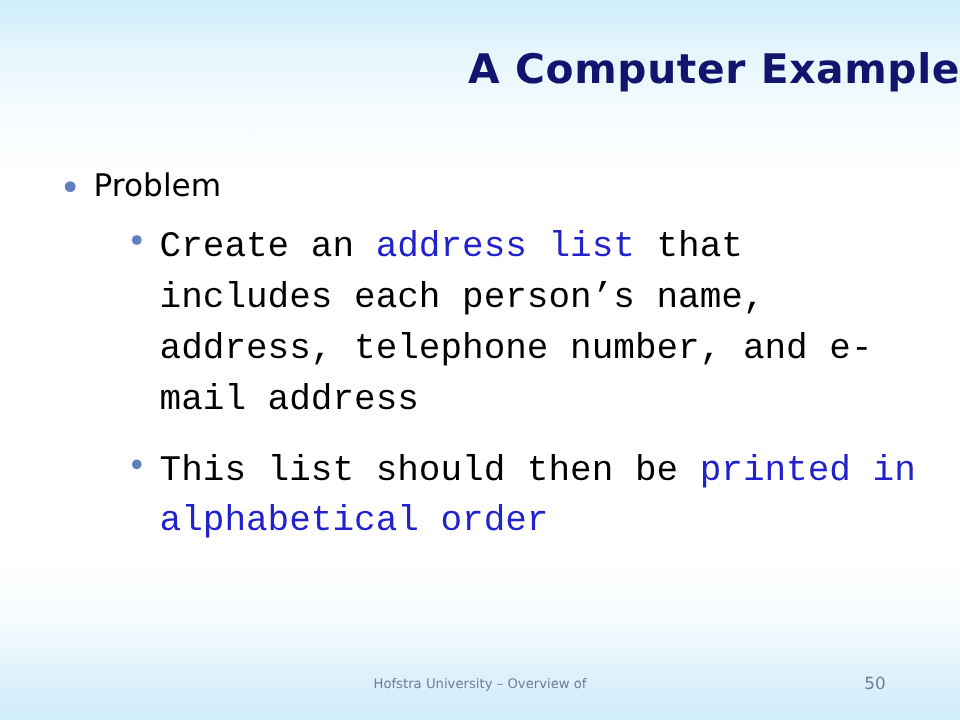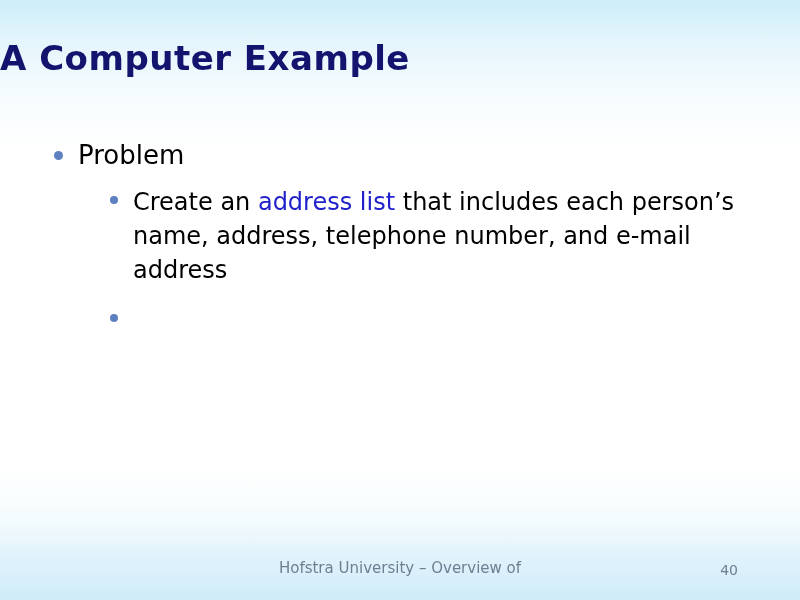--- a/index.html
+++ b/index.html
@@ -25,21 +25,21 @@
         #ffffff 470px,
         #f4fbfd 520px,
         #dff2fb 560px,
         #cfecfa 600px);
   }
   .slide-title {
     position: absolute;
     top: 38px;
     left: 0;
     width: 800px;
-    text-align: left;
+    text-align: right;
     font-size: 34px;
     font-weight: bold;
     color: #12146e;
     letter-spacing: 0.5px;
   }
   .body-area {
     position: absolute;
     top: 140px;
     left: 48px;
     width: 730px;
@@ -60,44 +60,45 @@
     height: 9px;
     border-radius: 50%;
     background: #5e7fc0;
   }
   .lvl2-group {
     margin-left: 60px;
   }
   .lvl2 {
     position: relative;
     padding-left: 25px;
-    font-size: 24px;
+    font-size: 30px;
     color: #000000;
     line-height: 1.42;
     margin-bottom: 16px;
+    font-family: Liberation Mono, monospace;
   }
   .lvl2 .bullet {
     position: absolute;
     left: 2px;
     top: 11px;
     width: 8px;
     height: 8px;
     border-radius: 50%;
     background: #5e7fc0;
   }
   .hl {
     color: #2222cc;
   }
   .footer {
     position: absolute;
     left: 0;
     bottom: 22px;
     width: 800px;
     text-align: center;
-    font-size: 15px;
+    font-size: 11px;
     color: #6e7f90;
     line-height: 1.35;
   }
   .page-number {
     position: absolute;
     right: 62px;
     bottom: 22px;
     font-size: 14px;
     color: #6e7f90;
   }
@@ -118,25 +119,26 @@
 
     <div class="lvl2-group">
 
       <div class="lvl2">
         <span class="bullet"></span>
         <span><span>Create an </span><span class="hl">address list</span><span> that includes each person’s name, address, telephone number, and e-mail address</span></span>
       </div>
 
       <div class="lvl2">
         <span class="bullet"></span>
+        <span><span>This list should then be </span><span class="hl">printed in alphabetical order</span></span>
       </div>
 
 
     </div>
   </div>
 
   <div class="footer">
     <div>Hofstra University – Overview of</div>
   </div>
 
-  <div class="page-number">40</div>
+  <div class="page-number">50</div>
 
 </div>
 
 </body></html>

